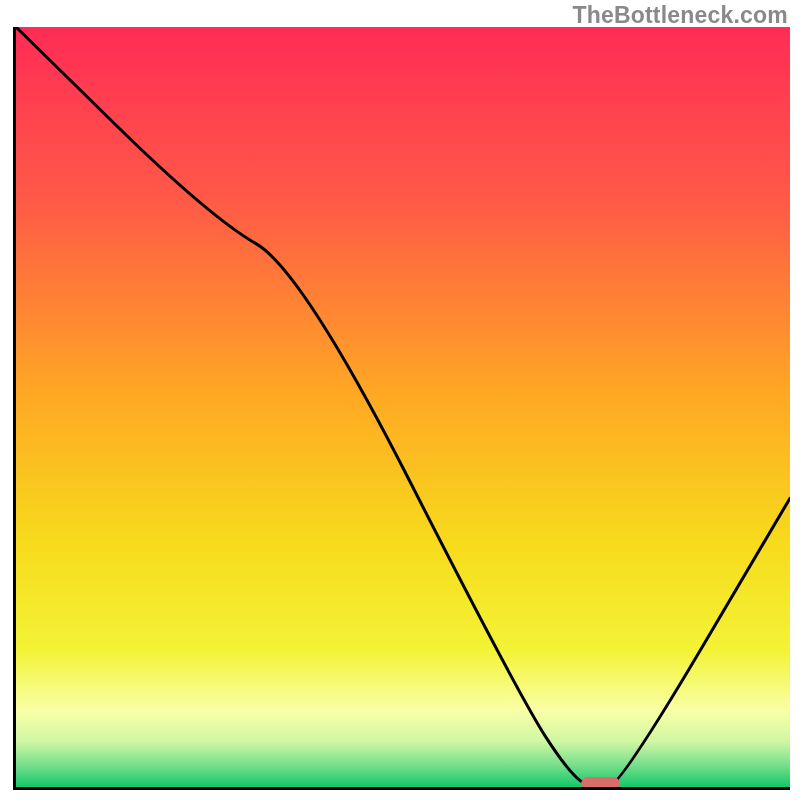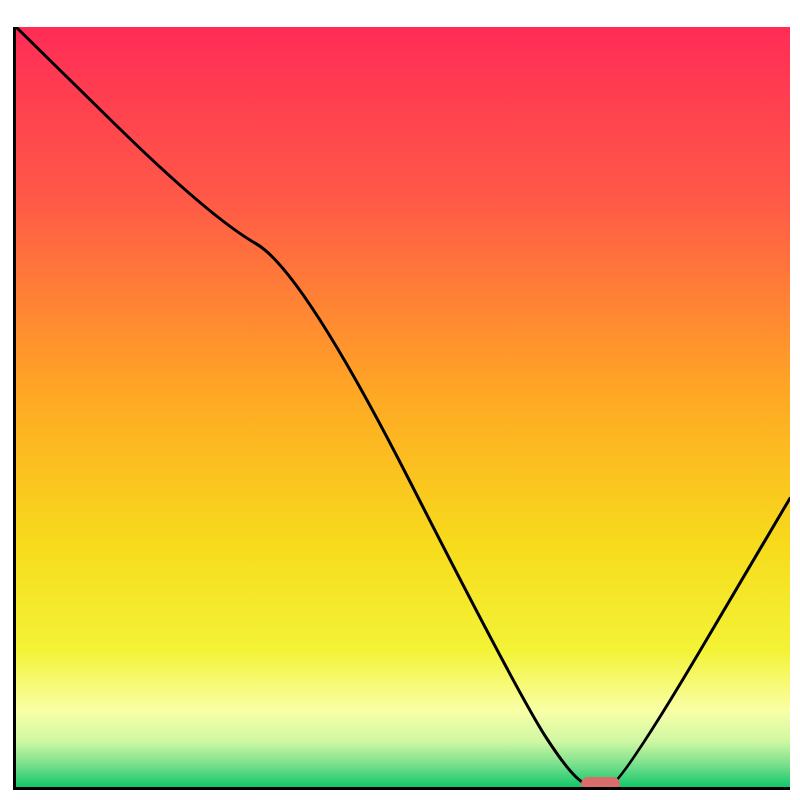--- a/index.html
+++ b/index.html
@@ -53,20 +53,21 @@
     left: 0;
     top: 0;
     width: 774px;
     height: 760px;
   }
 </style>
 </head>
 <body>
 
 <div class="chart-wrap">
+  <div class="watermark">TheBottleneck.com</div>
 
   <div class="plot-area">
     <svg class="grad-bg-svg" viewBox="0 0 774 760" preserveAspectRatio="none">
       <defs>
         <linearGradient id="bgGrad" x1="0" y1="0" x2="0" y2="1">
             <stop offset="0.0%" stop-color="#ff2c56"></stop>
             <stop offset="23.0%" stop-color="#ff5a47"></stop>
             <stop offset="48.0%" stop-color="#ffa724"></stop>
             <stop offset="68.0%" stop-color="#f7db1c"></stop>
             <stop offset="82.0%" stop-color="#f3f336"></stop>

